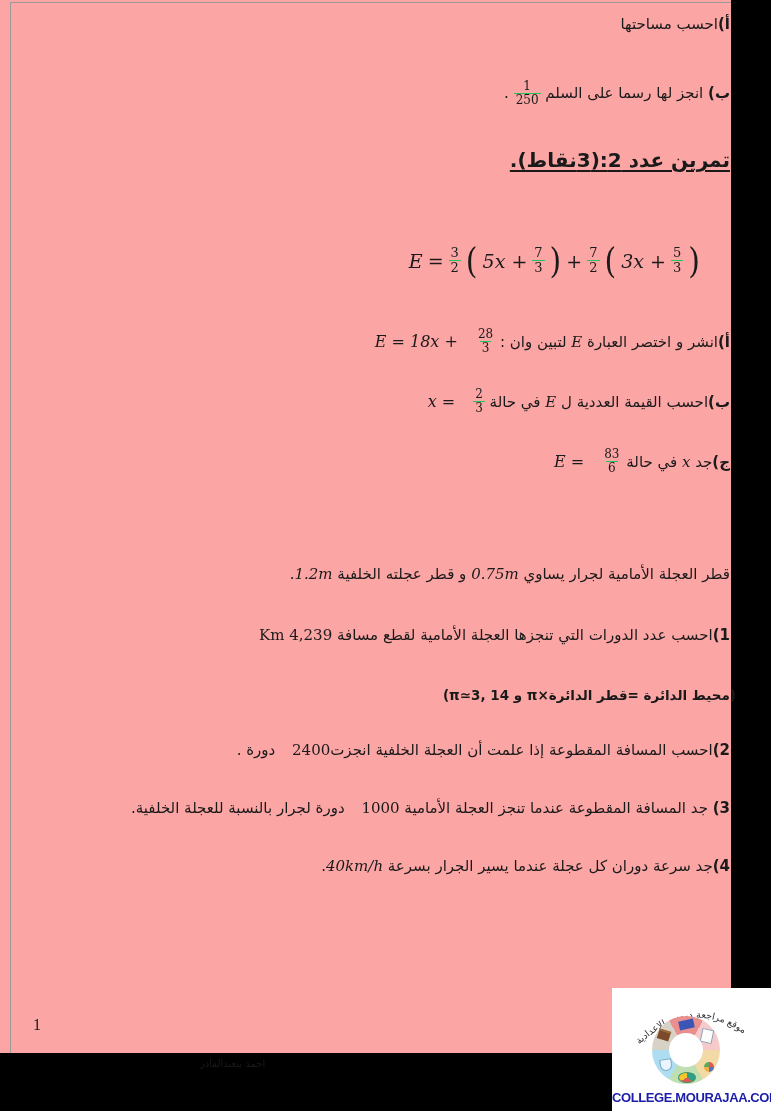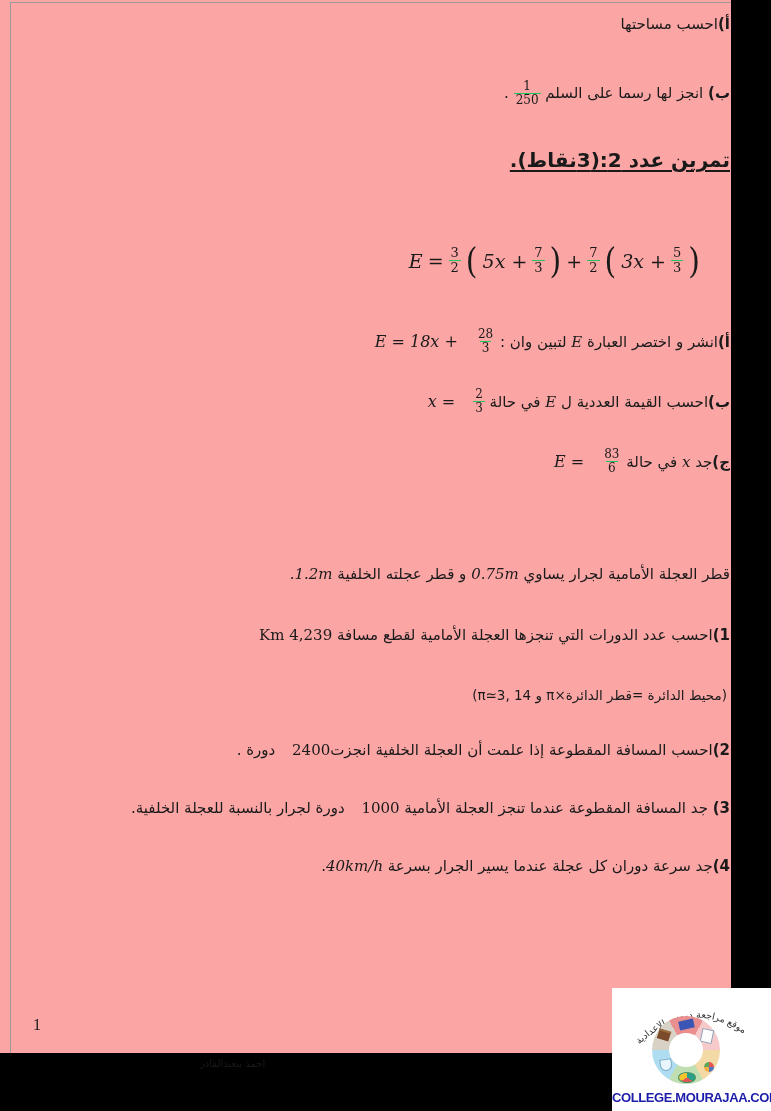--- a/index.html
+++ b/index.html
@@ -130,21 +130,21 @@
           <span class="fn">83</span>
           <span class="fd">6</span>
         </span>
       </span></p>
 
 
   <p class="line" dir="rtl" style="top:564px;right:41px;"><span>قطر العجلة الأمامية لجرار يساوي </span><span class="math">0.75m</span><span> و قطر عجلته الخلفية </span><span class="math">1.2m.</span></p>
 
   <p class="line" dir="rtl" style="top:625px;right:41px;"><span class="marker">1)</span><span>احسب عدد الدورات التي تنجزها  العجلة الأمامية لقطع مسافة </span><span class="num">4,239 Km</span></p>
 
-  <p class="line small" dir="rtl" style="top:686px;right:44px;">(محيط الدائرة =قطر الدائرة×π و π≃3, 14)</p>
+  <p class="line small" dir="rtl" style="top:686px;right:35px;font-weight:bold;">(محيط الدائرة =قطر الدائرة×π و π≃3, 14)</p>
 
   <p class="line" dir="rtl" style="top:740px;right:41px;"><span class="marker">2)</span><span>احسب المسافة المقطوعة إذا  علمت أن العجلة الخلفية انجزت</span><span class="num">2400</span><span> دورة .</span></p>
 
   <p class="line" dir="rtl" style="top:798px;right:41px;"><span class="marker">3)</span><span> جد المسافة المقطوعة عندما تنجز العجلة الأمامية </span><span class="num">1000</span><span> دورة لجرار بالنسبة للعجلة الخلفية.</span></p>
 
   <p class="line" dir="rtl" style="top:856px;right:41px;"><span class="marker">4)</span><span>جد سرعة دوران كل عجلة عندما يسير الجرار بسرعة </span><span class="math">40km/h</span><span>.</span></p>
 
   <p class="footer-author" dir="rtl">احمد بنعبدالقادر</p>
   <p class="page-number" style="margin:0;">1</p>
 

